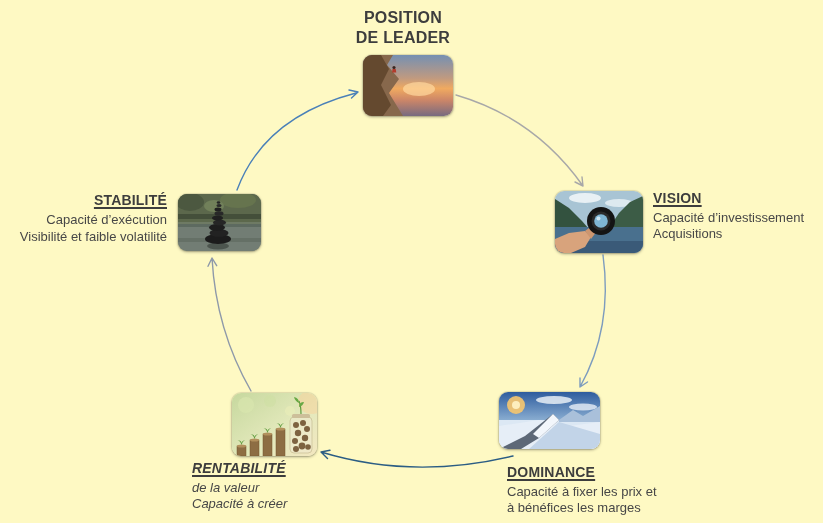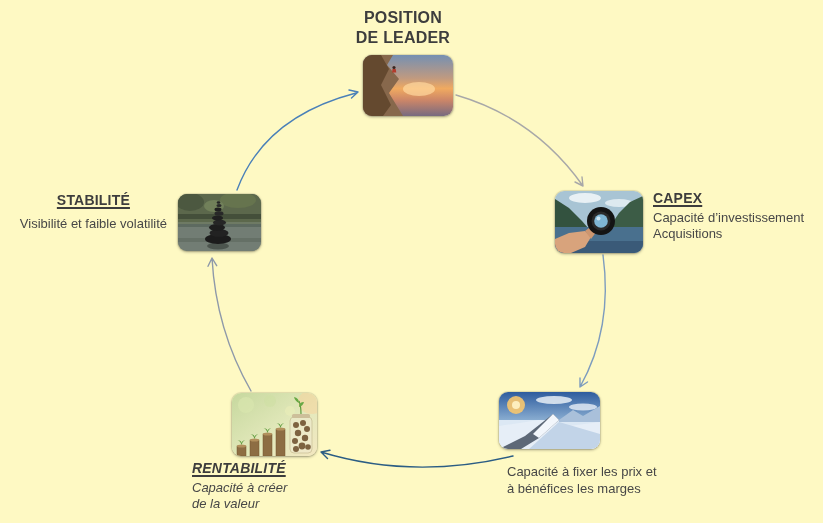--- a/index.html
+++ b/index.html
@@ -21,22 +21,22 @@
   .node-text{position:absolute;font-size:13px;line-height:16.5px;color:#474747;}
   .node-text .line{white-space:nowrap;}
   .n-title{
     font-size:14px;font-weight:bold;color:#3d3d3d;letter-spacing:.2px;
     text-decoration:underline;text-decoration-thickness:1.5px;text-underline-offset:2px;
     margin-bottom:3px;white-space:nowrap;
   }
   .txt-vision{left:653px;top:190px;text-align:left;}
   .txt-dominance{left:507px;top:464px;text-align:left;}
   .txt-rentabilite{left:192px;top:460px;width:160px;text-align:left;font-style:italic;}
-  .txt-stabilite{right:656px;top:192px;text-align:center;}
-  .txt-stabilite .para2{margin-top:7px;}
+  .txt-stabilite{right:656px;top:192px;text-align:right;}
+  .txt-stabilite .para2{margin-top:1px;}
 </style>
 </head>
 <body>
 
 <div class="canvas">
 
   <svg class="arrows-layer" viewBox="0 0 823 523">
     <path d="M237,190 Q264,117 356,93 M349,90 L358,92 L351.5,98" stroke="#4a80b8"></path>
     <path d="M456,95 Q535,118 583,186 M582,177 L583,186 L575,182" stroke="#a8a8a8"></path>
     <path d="M603,255 Q613,328 580,387 M587.5,382 L580,387 L580,378" stroke="#7d9cbe"></path>
@@ -79,21 +79,21 @@
       <rect y="50" width="88" height="12" fill="#3a5a78"></rect>
       <path d="M0,62 L0,48 L14,42 L30,40 L36,46 L30,56 L16,62 Z" fill="#d8a37c"></path>
       <path d="M30,40 L38,34 L42,40 L36,48 Z" fill="#cc9670"></path>
       <circle cx="46" cy="30" r="14" fill="#141414"></circle>
       <circle cx="46" cy="30" r="9.5" fill="#2b2b2b"></circle>
       <circle cx="46" cy="30" r="6.8" fill="#7fb6d4"></circle>
       <circle cx="43.5" cy="27.5" r="2" fill="#cfe6f2"></circle>
     </svg>
   </div>
   <div class="node-text txt-vision">
-    <div class="n-title">CAPEX</div>
+    <div class="n-title">VISION</div>
     <div class="line">Capacité d’investissement</div>
     <div class="line">Acquisitions</div>
   </div>
 
   <div class="photo" style="left:499px;top:392px;width:101px;height:57px;" role="img" aria-label="snowy-mountain-ridge-sunrise-photo">
     <svg viewBox="0 0 101 57" preserveAspectRatio="none">
       <defs>
         <linearGradient id="gd-sky" x1="0" y1="0" x2="0" y2="1">
           <stop offset="0" stop-color="#2e5c9e"></stop>
             <stop offset="1" stop-color="#8fb2d4"></stop>
@@ -106,20 +106,21 @@
       <circle cx="17" cy="13" r="9" fill="#f7c66e" opacity="0.9"></circle>
       <circle cx="17" cy="13" r="4" fill="#fdeebd"></circle>
       <path d="M60,28 L74,18 L84,24 L101,14 L101,30 L60,30 Z" fill="#a9c0da"></path>
       <path d="M0,57 L0,34 L40,28 L70,34 L101,30 L101,57 Z" fill="#e6eef7"></path>
       <path d="M30,57 L60,30 L101,42 L101,57 Z" fill="#c2d4e8"></path>
       <path d="M0,57 L26,44 L54,22 L60,28 L40,46 L22,57 Z" fill="#5d6877"></path>
       <path d="M54,22 L60,28 L40,46 L34,42 Z" fill="#f2f6fb"></path>
     </svg>
   </div>
   <div class="node-text txt-dominance">
+    <div class="n-title">DOMINANCE</div>
     <div class="line">Capacité à fixer les prix et</div>
     <div class="line">à bénéfices les marges</div>
   </div>
 
   <div class="photo" style="left:232px;top:393px;width:85px;height:63px;" role="img" aria-label="coin-stacks-with-plants-growth-photo">
     <svg viewBox="0 0 85 63" preserveAspectRatio="none">
       <defs>
         <linearGradient id="gr-bg" x1="0" y1="0" x2="1" y2="1">
           <stop offset="0" stop-color="#c6d89e"></stop>
             <stop offset="0.6" stop-color="#e4e9bc"></stop>
@@ -161,22 +162,22 @@
         <circle cx="70" cy="53" r="3.4"></circle>
           <circle cx="64" cy="56" r="3"></circle>
           <circle cx="76" cy="54" r="2.8"></circle>
       </g>
       <path d="M69,21 q0,-8 -2,-13" stroke="#5e9b3d" stroke-width="1.2" fill="none"></path>
       <path d="M67,10 q-4,-2 -5,-6 q5,1 5,6 M67,14 q4,-1 5,-5 q-5,0 -5,5" fill="#67a844"></path>
     </svg>
   </div>
   <div class="node-text txt-rentabilite">
     <div class="n-title">RENTABILITÉ</div>
+    <div class="line">de la valeur</div>
     <div class="line">Capacité à créer</div>
-    <div class="line">de la valeur</div>
   </div>
 
   <div class="photo" style="left:178px;top:194px;width:83px;height:57px;" role="img" aria-label="balanced-zen-stones-on-water-photo">
     <svg viewBox="0 0 83 57" preserveAspectRatio="none">
       <rect width="83" height="57" fill="#6e7a64"></rect>
       <rect width="83" height="28" fill="#5c684c"></rect>
       <ellipse cx="12" cy="8" rx="14" ry="9" fill="#4c5840"></ellipse>
       <ellipse cx="60" cy="6" rx="18" ry="8" fill="#66744e"></ellipse>
       <ellipse cx="36" cy="12" rx="10" ry="6" fill="#71805a"></ellipse>
       <rect y="20" width="83" height="5" fill="#3e4836" opacity="0.8"></rect>
@@ -190,18 +191,19 @@
       <ellipse cx="41.5" cy="28.5" rx="6.5" ry="3" fill="#262626"></ellipse>
       <ellipse cx="39.5" cy="24" rx="5.5" ry="2.6" fill="#202020"></ellipse>
       <ellipse cx="41" cy="19.5" rx="4.5" ry="2.2" fill="#282828"></ellipse>
       <ellipse cx="40" cy="15.5" rx="3.5" ry="1.9" fill="#1f1f1f"></ellipse>
       <ellipse cx="41" cy="11.5" rx="2.6" ry="1.6" fill="#2a2a2a"></ellipse>
       <ellipse cx="40.5" cy="8.5" rx="1.8" ry="1.3" fill="#242424"></ellipse>
     </svg>
   </div>
   <div class="node-text txt-stabilite">
     <div class="n-title">STABILITÉ</div>
+    <div class="line">Capacité d’exécution</div>
     <div class="para2">
       <div class="line">Visibilité et faible volatilité</div>
     </div>
   </div>
 
 </div>
 
 </body></html>

